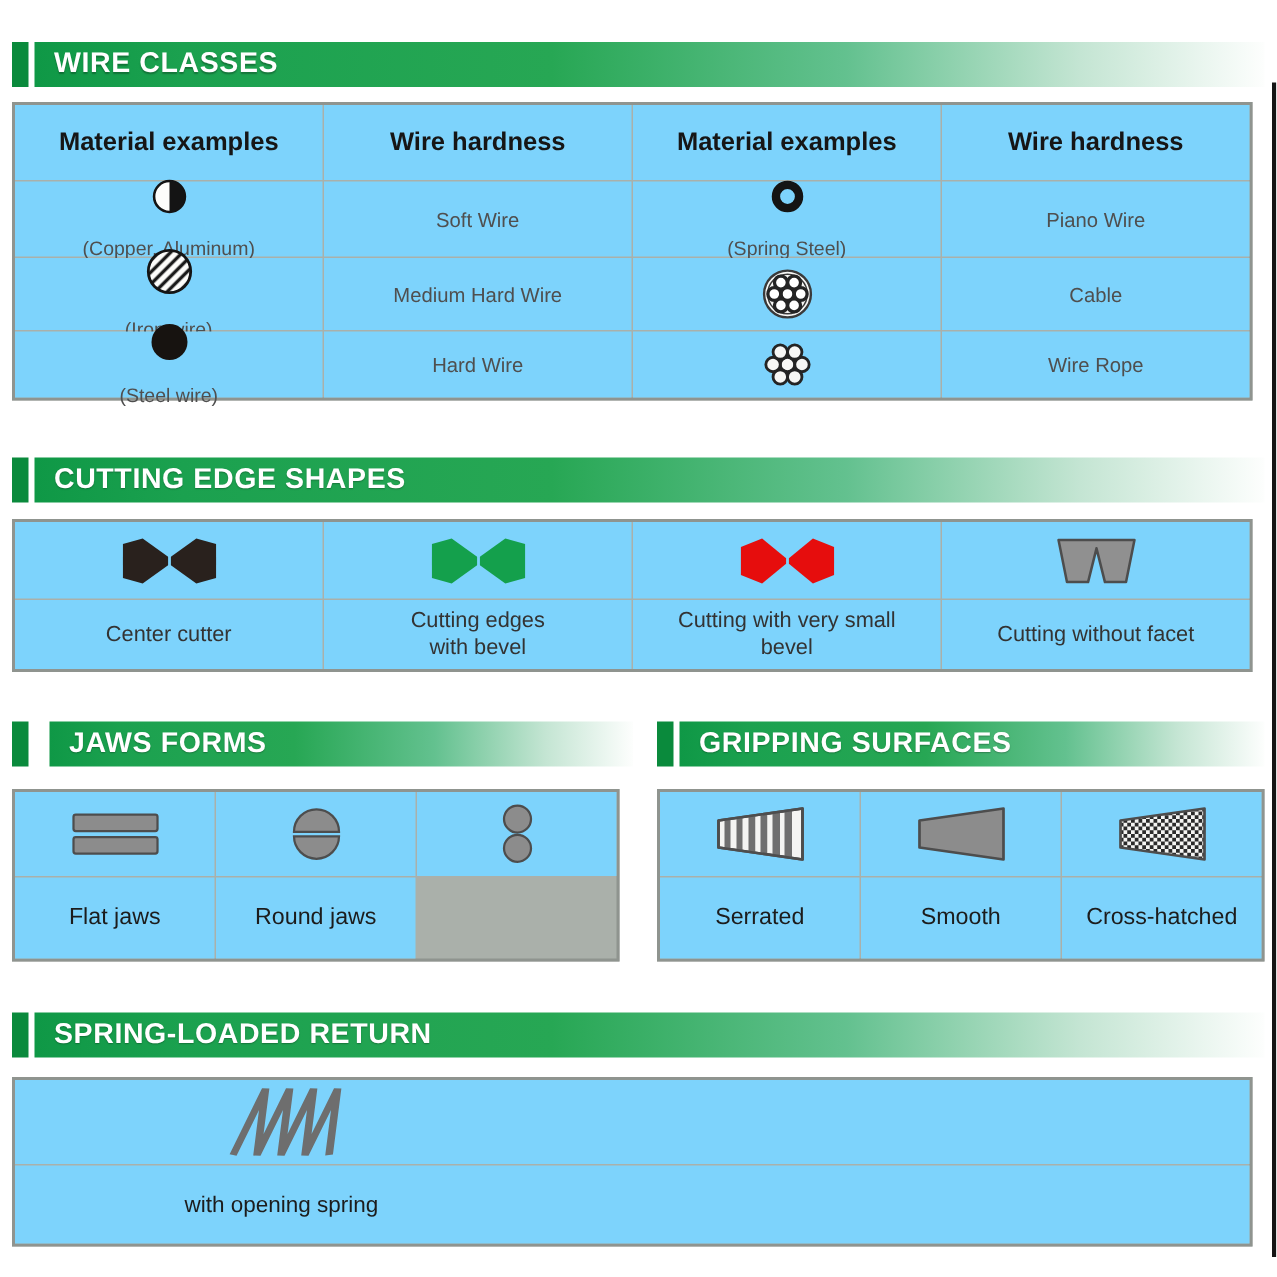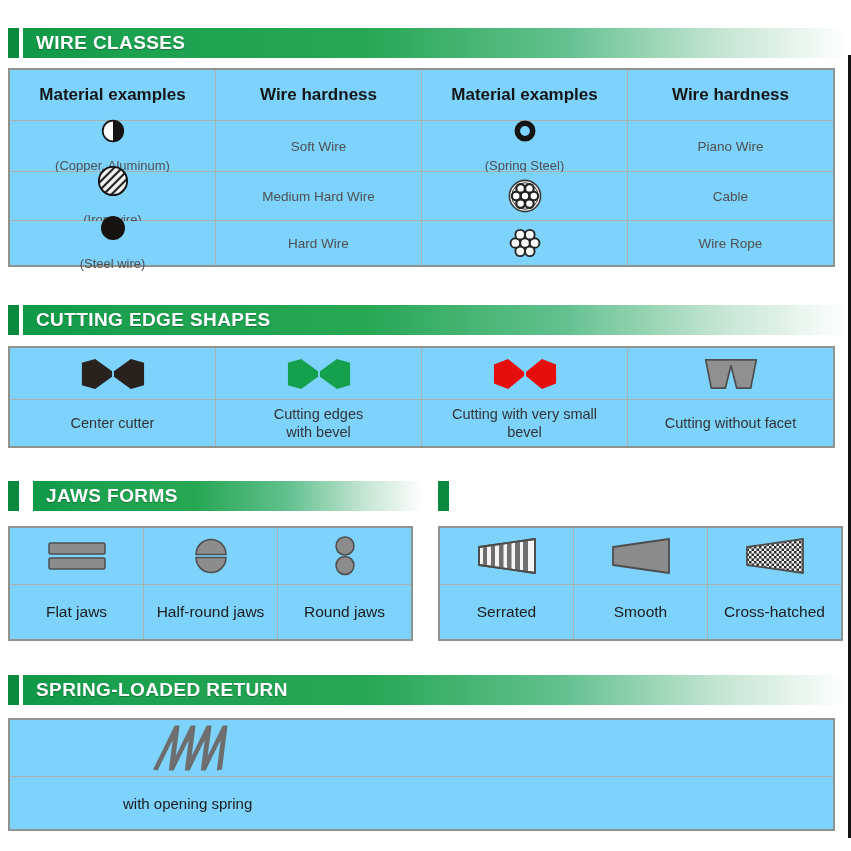--- a/index.html
+++ b/index.html
@@ -209,25 +209,27 @@
     </div>
     <div class="cell">
       <span>
         <svg width="24" height="42" viewBox="0 0 24 42">
           <circle cx="12" cy="11" r="9" fill="#8c8c8c" stroke="#4d4d4d" stroke-width="1.5"></circle>
           <circle cx="12" cy="30.5" r="9" fill="#8c8c8c" stroke="#4d4d4d" stroke-width="1.5"></circle>
         </svg>
       </span>
     </div>
     <div class="cell jaw-label">Flat jaws</div>
-    <div class="cell jaw-label">Half-round jaws</div>
     <div class="cell jaw-label">Round jaws</div>
   </div>
 
   <div class="accent-bar" style="left:438px;top:481px;"></div>
+  <div class="banner" style="left:453px;top:481px;width:390px;">
+    <span class="banner-text">GRIPPING SURFACES</span>
+  </div>
 
   <div class="tbl" style="left:438px;top:526px;width:401px;grid-template-columns:repeat(3,1fr);grid-template-rows:56px 54px;">
     <div class="cell">
       <span>
         <svg width="62" height="40" viewBox="0 0 62 40">
           <defs>
               <clipPath id="trapclip">
                 <polygon points="3,11 59,3 59,37 3,29"></polygon>
               </clipPath>
             </defs>

